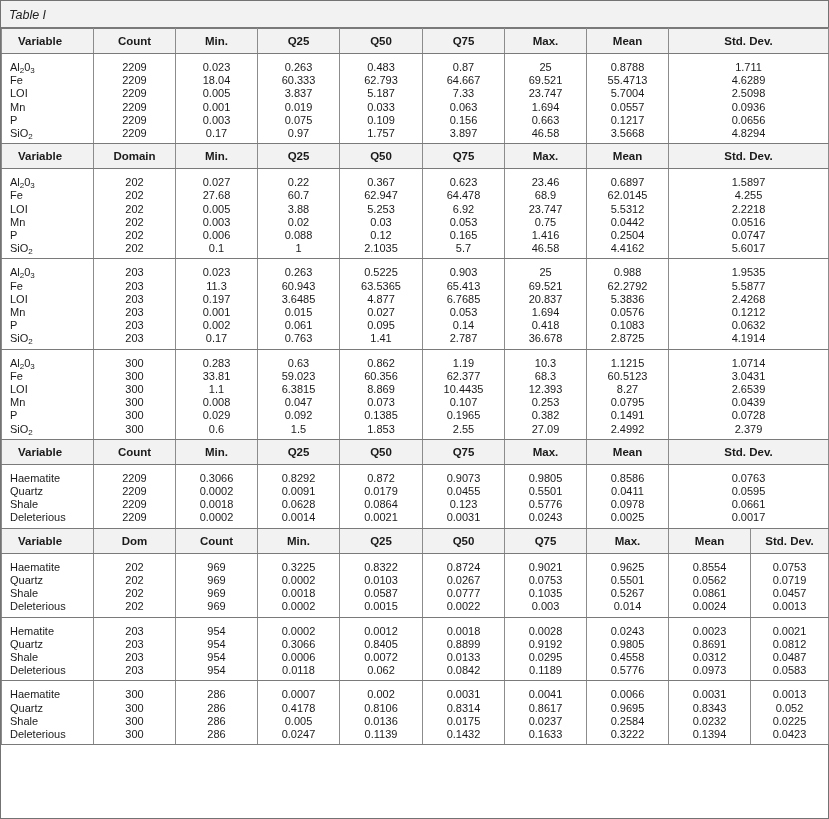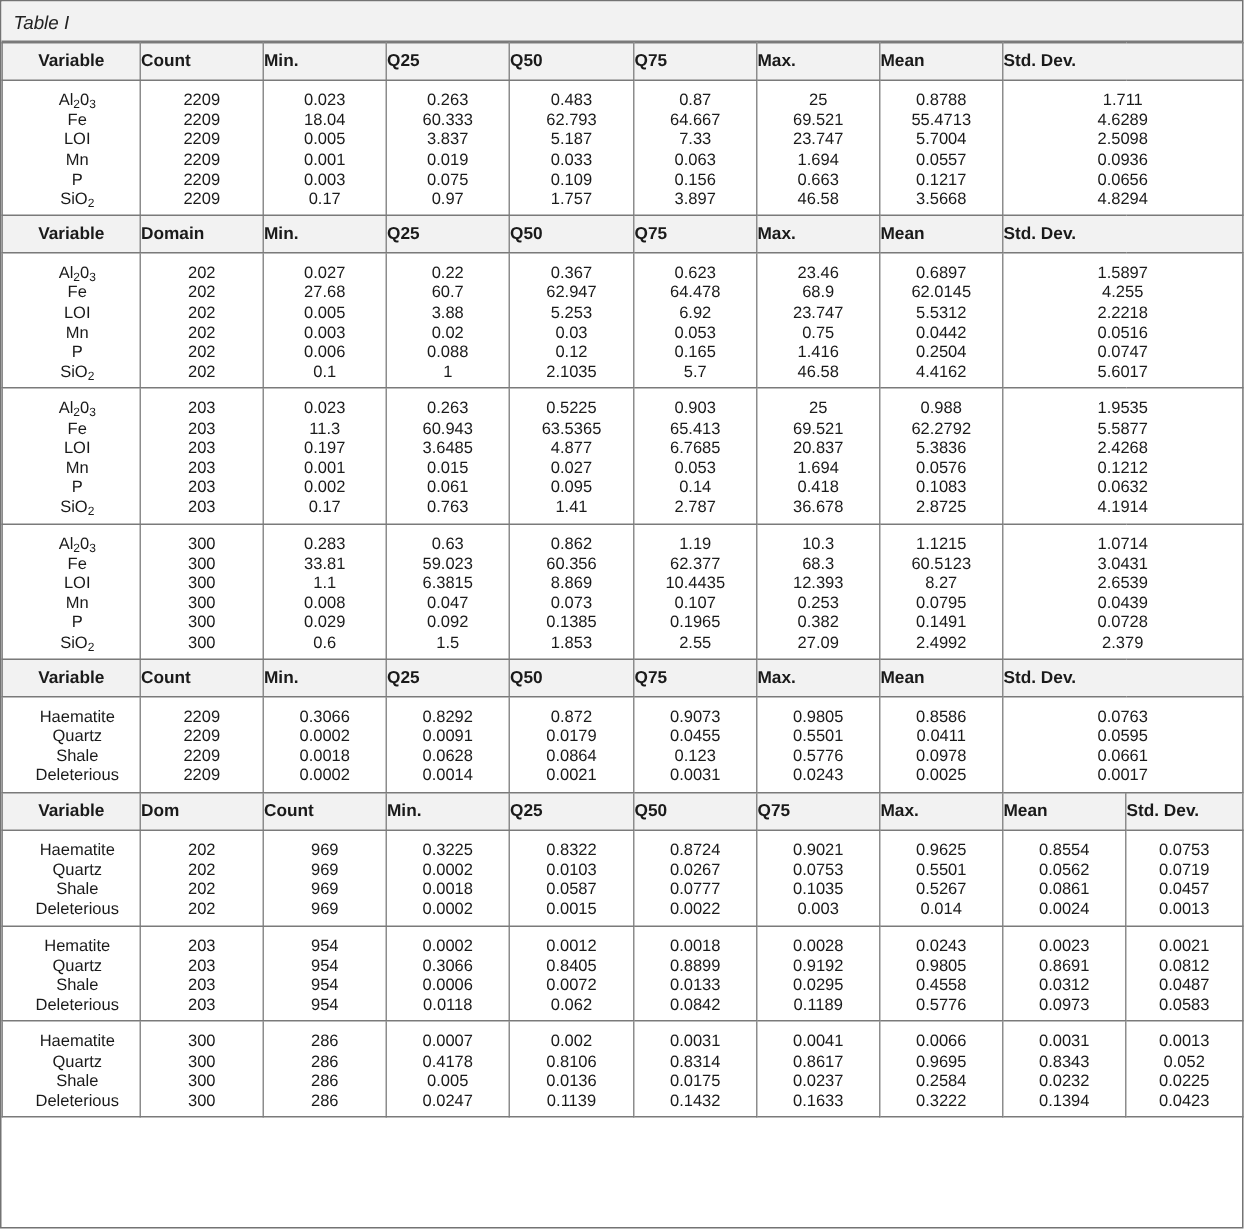--- a/index.html
+++ b/index.html
@@ -3,24 +3,24 @@
 <meta charset="utf-8">
 <style>
   html, body { margin: 0; padding: 0; background: #ffffff; }
   body { width: 829px; height: 819px; overflow: hidden; font-family: "Liberation Sans", sans-serif; color: #1a1a1a; }
   .frame { position: absolute; left: 0; top: 0; width: 827px; height: 817px; border: 1px solid #737373; }
   .caption { background: #f2f2f2; border-bottom: 1px solid #7a7a7a; padding: 5px 8px 3px 8px; }
   .table-label { font-style: italic; font-size: 12.5px; color: #222; height: 18px; line-height: 18px; }
   .table-title { font-weight: bold; font-size: 15.5px; line-height: 25px; color: #222; letter-spacing: -0.2px; }
   table { border-collapse: collapse; width: 827px; table-layout: fixed; font-size: 11px; }
   td, th { padding: 0; border-left: 1px solid #8c8c8c; border-right: 1px solid #8c8c8c; }
-  tr.hdr th { background: #f2f2f2; font-weight: bold; font-size: 11.5px; height: 24px; border-top: 1px solid #7a7a7a; border-bottom: 1px solid #7a7a7a; text-align: left; }
-  tr.hdr th.first { text-align: center; padding-left: 0; }
+  tr.hdr th { background: #f2f2f2; font-weight: bold; font-size: 11.5px; height: 24px; border-top: 1px solid #7a7a7a; border-bottom: 1px solid #7a7a7a; text-align: center; }
+  tr.hdr th.first { text-align: left; padding-left: 16px; }
   tr.grp td { vertical-align: top; line-height: 13.2px; padding-top: 7px; padding-bottom: 3px; border-bottom: 1px solid #7a7a7a; }
-  tr.grp td.first { padding-left: 8px; text-align: center; }
+  tr.grp td.first { padding-left: 8px; text-align: left; }
   tr.grp td.num { text-align: center; }
   .line { display: block; white-space: nowrap; }
   sub { font-size: 8px; vertical-align: -2px; line-height: 0; }
 </style>
 </head>
 <body>
 
 <div class="frame">
   <div class="caption">
     <div class="table-label">Table I</div>

